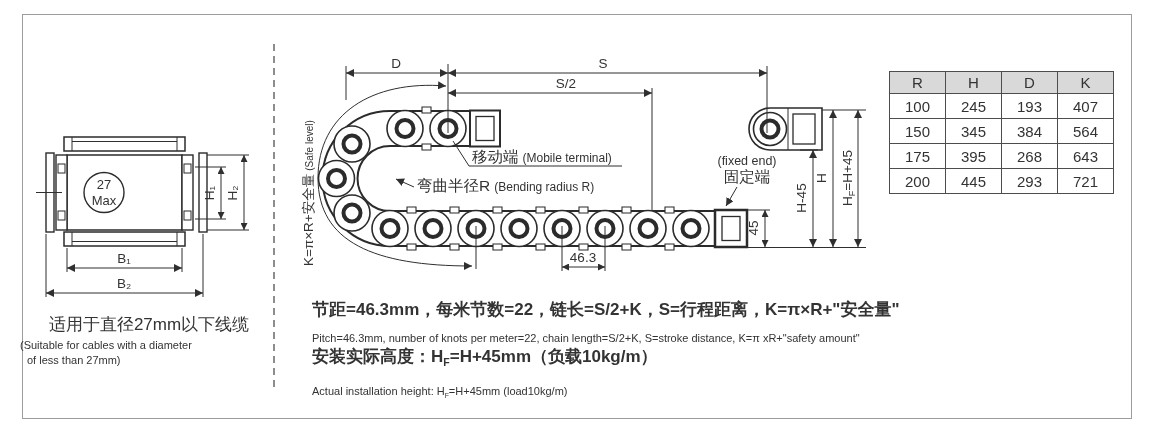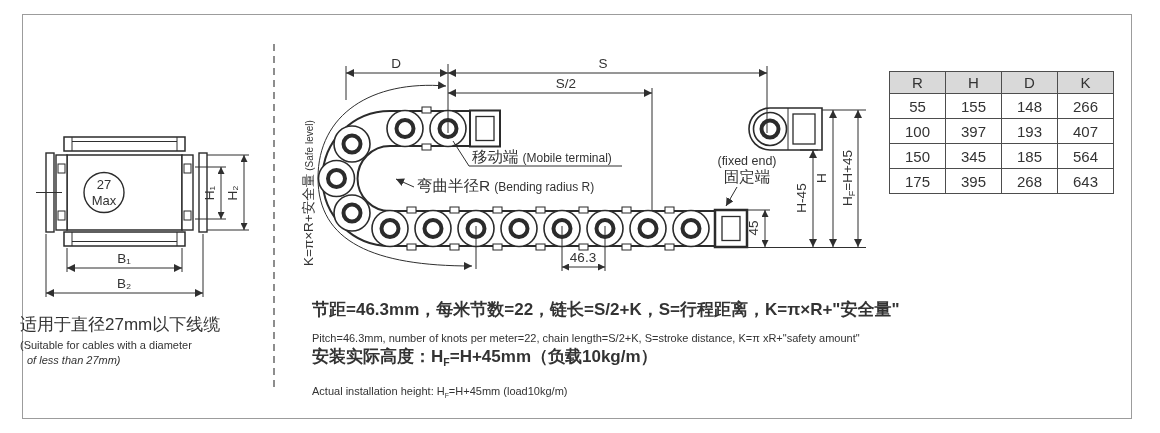--- a/index.html
+++ b/index.html
@@ -25,23 +25,23 @@
   .leadar{stroke:#2f2f2f;stroke-width:1;fill:none;marker-end:url(#arr);}
   .dimt{font-size:13.5px;}
   .cjk{font-size:15.5px;}
   .en{font-size:12px;}
   .ensm{font-size:12.5px;}
   .vcjk{font-size:13.5px;}
   .ven{font-size:10px;}
   .circ-t{font-size:13px;}
   
   .caption{position:absolute;left:20px;top:314px;width:258px;}
-  .cap-cn{font-size:17px;line-height:22px;white-space:nowrap;}
+  .cap-cn{font-size:17px;line-height:22px;white-space:nowrap;text-align:center;}
   .cap-en{font-size:11px;line-height:15px;margin-top:2px;white-space:nowrap;}
-  .cap-en2{margin-top:0;padding-left:7px;font-style:italic;}
+  .cap-en2{margin-top:0;padding-left:7px;}
   .notes{position:absolute;left:312px;top:299px;}
   .note-cn{font-size:17px;line-height:21px;white-space:nowrap;font-weight:bold;}
   .note-en{font-size:11px;line-height:15px;margin-top:11px;white-space:nowrap;}
   .note-gap{}
   sub{font-size:62%;}
   
   .spec-table{position:absolute;left:889px;top:71px;border-collapse:collapse;
     color:#333;text-align:center;}
   .spec-table th,.spec-table td{border:1px solid #4d4d4d;width:55px;padding:0;}
   .spec-table th{height:21px;background:#d9d9d9;font-weight:normal;font-size:15px;}
@@ -224,38 +224,38 @@
     <thead>
       <tr>
         <th>R</th>
         <th>H</th>
         <th>D</th>
         <th>K</th>
       </tr>
     </thead>
     <tbody>
         <tr>
-          <td>55</td>
-          <td>155</td>
-          <td>148</td>
-          <td>266</td>
-        </tr>
-        <tr>
           <td>100</td>
-          <td>397</td>
+          <td>245</td>
           <td>193</td>
           <td>407</td>
         </tr>
         <tr>
           <td>150</td>
           <td>345</td>
-          <td>185</td>
+          <td>384</td>
           <td>564</td>
         </tr>
         <tr>
           <td>175</td>
           <td>395</td>
           <td>268</td>
           <td>643</td>
         </tr>
+        <tr>
+          <td>200</td>
+          <td>445</td>
+          <td>293</td>
+          <td>721</td>
+        </tr>
       </tbody>
   </table>
 </div>
 
 </body></html>

